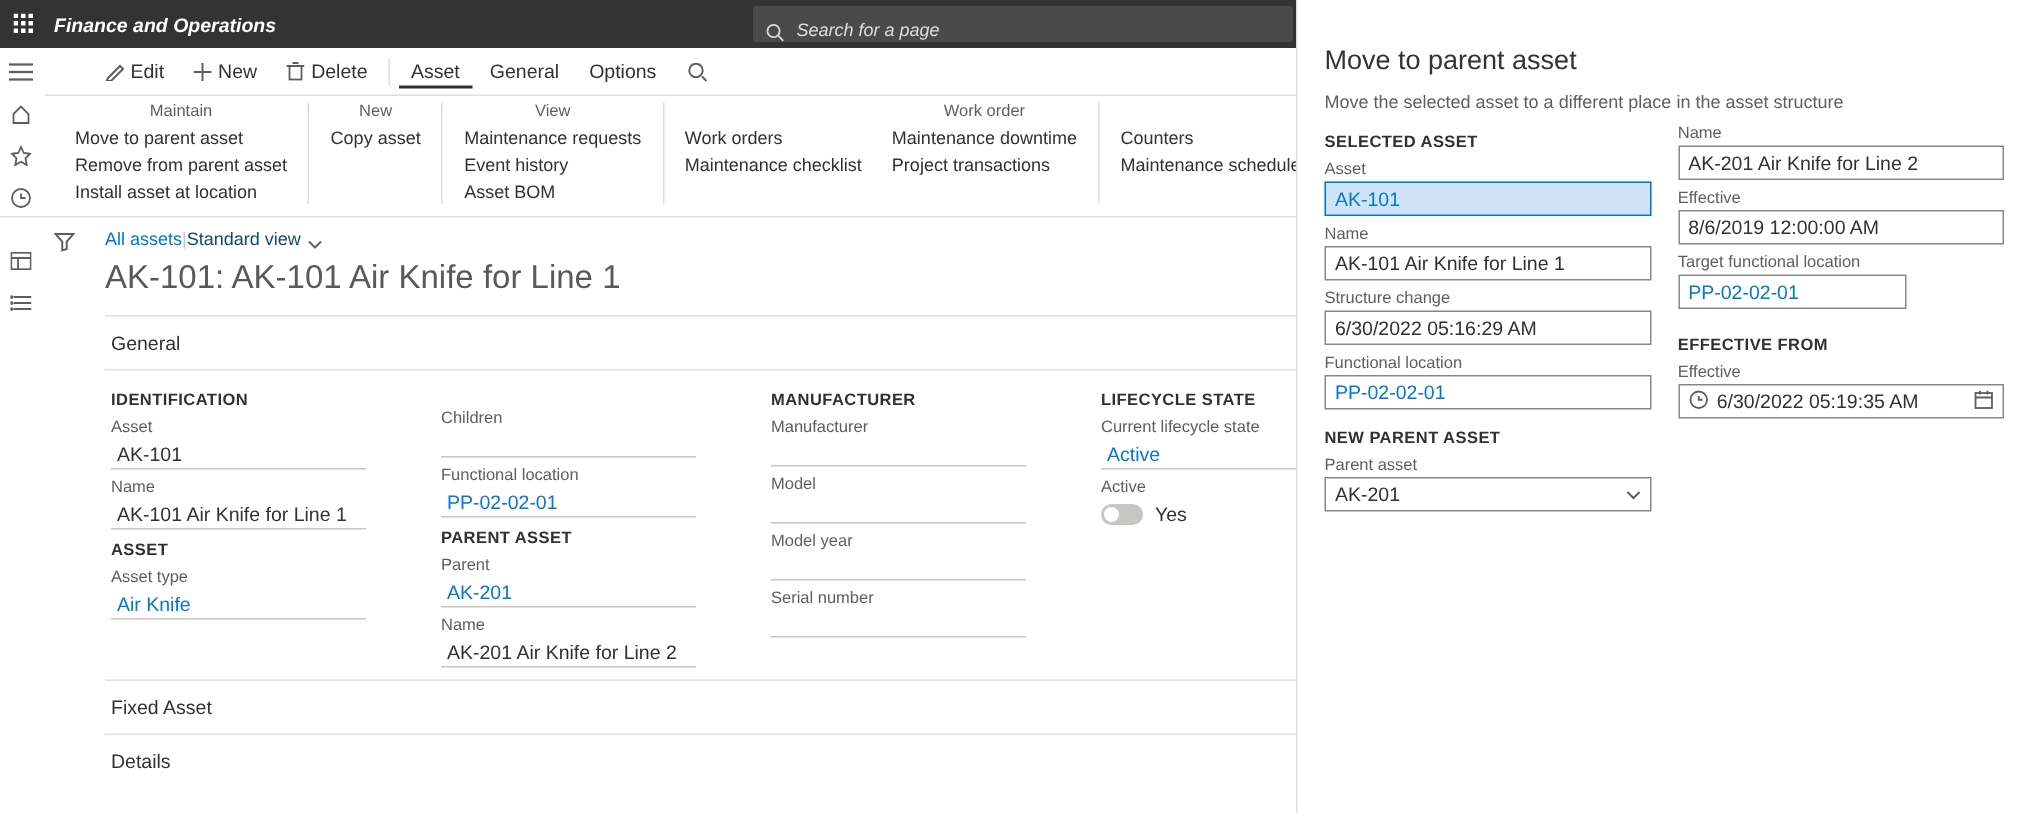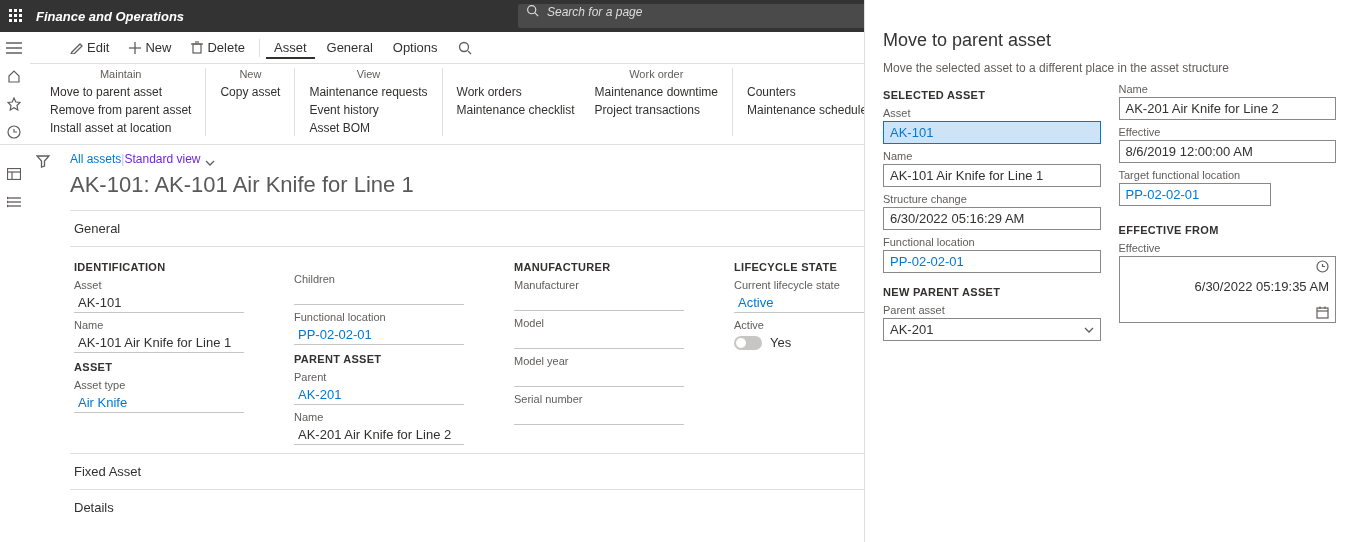--- a/index.html
+++ b/index.html
@@ -2,21 +2,21 @@
 <html><head>
 <meta charset="utf-8">
 <style>
   * { box-sizing: border-box; font-family: "Segoe UI", Arial, sans-serif; }
   html, body { margin:0; padding:0; width:1354px; height:542px; overflow:hidden; color:#323130; font-size:13px; background:#fff; }
 
   
   .topbar { height:32px; background:#333; color:#fff; display:flex; align-items:center; position:relative; }
   .topbar .waffle { width:32px; display:flex; align-items:center; justify-content:center; font-size:14px; cursor:pointer; }
   .topbar .app-title { font-weight:600; font-size:13px; padding-left:4px;font-style:italic; }
-  .topbar .search-wrap { position:absolute; left:502px; top:4px; width:360px; height:24px; background:#4a4a4a; border-radius:2px; display:flex; align-items:flex-start; padding:0 8px;margin-left:16px; }
+  .topbar .search-wrap { position:absolute; left:502px; top:4px; width:360px; height:24px; background:#4a4a4a; border-radius:2px; display:flex; align-items:flex-end; padding:0 8px; }
   .search-wrap svg { opacity:.8; }
   .search-wrap input { flex:1; border:none; background:transparent; color:#fff; font-style:italic; font-size:12px; outline:none; margin-left:6px; }
   .search-wrap input::placeholder { color:#ddd; }
 
   
   .actionpane { height:32px; border-bottom:1px solid #e1dfdd; display:flex; align-items:center; padding-left:32px; gap:4px;margin-left:30px; }
   .actionpane .btn { display:flex; align-items:center; gap:4px; padding:4px 8px; font-size:13px; color:#323130; cursor:pointer; }
   .actionpane .btn.selected { border-bottom:2px solid #323130; padding-bottom:2px; }
   .actionpane .sep { width:1px; height:18px; background:#e1dfdd; margin:0 2px; }
 
@@ -35,21 +35,21 @@
 
   
   .main-wrap { position:absolute; left:28px; top:144px; right:0; bottom:0; display:flex; }
   .content { flex:1; padding:8px 0 0 12px; overflow:hidden; min-width:0; }
   .filter-col { width:30px; display:flex; flex-direction:column; align-items:center; padding-top:10px; }
   .filter-col svg { color:#605e5c; }
 
   .breadcrumb { display:flex; align-items:center; gap:0; font-size:12px; margin-bottom:6px; }
   .breadcrumb .link { color:#0078d4; cursor:pointer; }
   .breadcrumb .divider { color:#c8c6c4; }
-  .breadcrumb .view { color:#6d28d9; display:flex; align-items:flex-end; cursor:pointer; gap:4px;}
+  .breadcrumb .view { color:#0c4a6e; display:flex; align-items:flex-end; cursor:pointer; gap:4px;}
   h1.page-title { font-size:22px; font-weight:400; color:#595959; margin:0 0 12px 0; }
 
   .fasttab { border-top:1px solid #e1dfdd; padding:10px 0; font-size:13px; color:#323130; }
   .fasttab .tab-header { padding-left:4px; }
 
   .general-body { display:flex; gap:20px; padding:6px 0 8px 4px; border-top:1px solid #e1dfdd; }
   .formcol { width:200px; }
   .section-head { font-size:11px; font-weight:600; color:#323130; letter-spacing:.3px; margin:8px 0 6px 0; }
   .fld-label { font-size:11px; color:#605e5c; margin:6px 0 2px 0; }
   .fld-value { border-bottom:1px solid #c8c6c4; min-height:18px; padding:2px 4px; font-size:13px; color:#323130; width:170px; }
@@ -65,21 +65,21 @@
   .sidepanel .desc { font-size:12px; color:#605e5c; margin-bottom:8px; }
   .sidepanel .section { font-size:11px; font-weight:600; letter-spacing:.3px; margin:6px 0 4px 0; }
   .sidepanel .cols { display:flex; gap:18px; }
   .sidepanel .pcol { flex:1; }
   .sp-label { font-size:11px; color:#605e5c; margin:6px 0 2px 0; }
   .sp-input { width:100%; border:1px solid #8a8886; padding:3px 6px; font-size:13px; background:#fff; color:#323130; }
   .sp-input.ro { color:#323130; }
   .sp-input.link { color:#0078d4; }
   .sp-input.highlight { background:#cfe3f7; border-color:#0078d4; color:#0078d4; }
   .sp-select { width:100%; border:1px solid #8a8886; padding:3px 6px; font-size:13px; display:flex; justify-content:space-between; align-items:center; cursor:pointer; }
-  .sp-date { display:flex; align-items:flex-end; gap:6px; border:1px solid #8a8886; padding:3px 6px; font-size:13px;flex-direction:column; }
+  .sp-date { display:flex; align-items:flex-start; gap:6px; border:1px solid #8a8886; padding:3px 6px; font-size:13px; }
   .sp-date .spacer { flex:1; }
 
   .help-top { position:absolute; top:8px; right:14px; color:#605e5c; font-size:14px; }
 
   svg { display:block; }
 </style>
 </head>
 <body>
 
 <div class="topbar">

